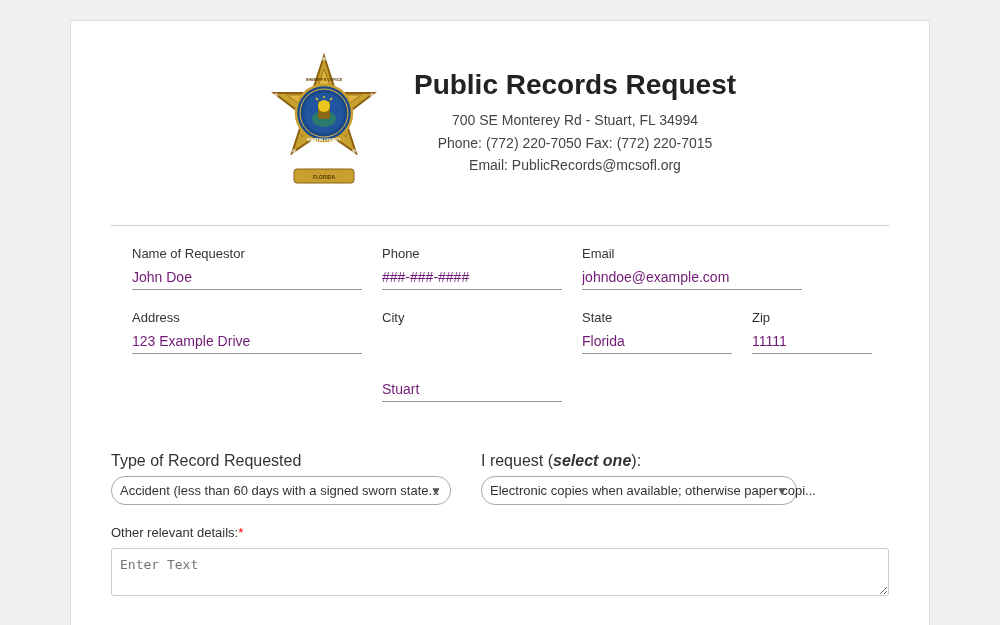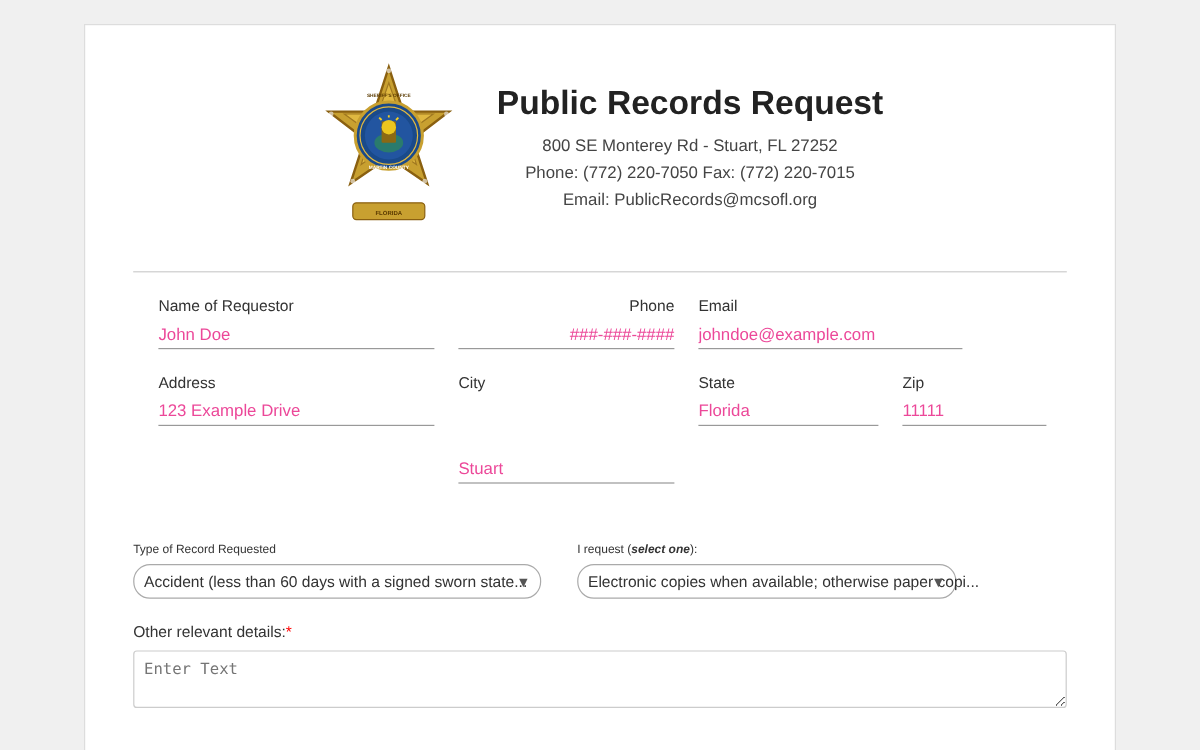--- a/index.html
+++ b/index.html
@@ -65,44 +65,44 @@
       font-size: 13px;
       color: #333;
       margin-bottom: 6px;
       font-weight: normal;
     }
     .form-field input[type="text"] {
       border: none;
       border-bottom: 1px solid #999;
       outline: none;
       font-size: 14px;
-      color: #ec4899;
+      color: #701a75;
       padding: 2px 0 4px 0;
       background: transparent;
     }
     .field-name { width: 230px; }
-    .field-phone { width: 180px; text-align: right; }
+    .field-phone { width: 180px; }
     .field-email { width: 220px; }
     .field-address { width: 230px; }
     .field-city { width: 180px; gap: 48px; }
     .field-state { width: 150px; }
     .field-zip { width: 120px; }
 
     .dropdown-row {
       display: flex;
       gap: 30px;
       margin-bottom: 20px;
       align-items: flex-end;
     }
     .form-field-dropdown {
       display: flex;
       flex-direction: column;
     }
     .form-field-dropdown label {
-      font-size: 10px;
+      font-size: 16px;
       color: #333;
       margin-bottom: 6px;
     }
     .form-field-dropdown label em {
       font-style: italic;
       font-weight: bold;
     }
     .select-wrapper {
       position: relative;
       display: inline-flex;
@@ -192,21 +192,21 @@
         <circle cx="90" cy="100" r="2" fill="#fff" opacity="0.6"></circle>
         <circle cx="30" cy="100" r="2" fill="#fff" opacity="0.6"></circle>
         <circle cx="12" cy="44" r="2" fill="#fff" opacity="0.6"></circle>
 
         <rect x="30" y="118" width="60" height="14" rx="3" fill="#c8a030" stroke="#8a6010" stroke-width="1"></rect>
         <text x="60" y="128" text-anchor="middle" font-size="5" fill="#5a3a00" font-weight="bold">FLORIDA</text>
       </svg>
     </div>
     <div class="header-text">
       <h1>Public Records Request</h1>
-      <p>800 SE Monterey Rd - Stuart, FL 27252</p>
+      <p>700 SE Monterey Rd - Stuart, FL 34994</p>
       <p>Phone: (772) 220-7050  Fax: (772) 220-7015</p>
       <p>Email:  PublicRecords@mcsofl.org</p>
     </div>
   </div>
 
   <hr class="divider">
 
   <div class="form-row">
     <div class="form-field field-name">
       <label>Name of Requestor</label>

